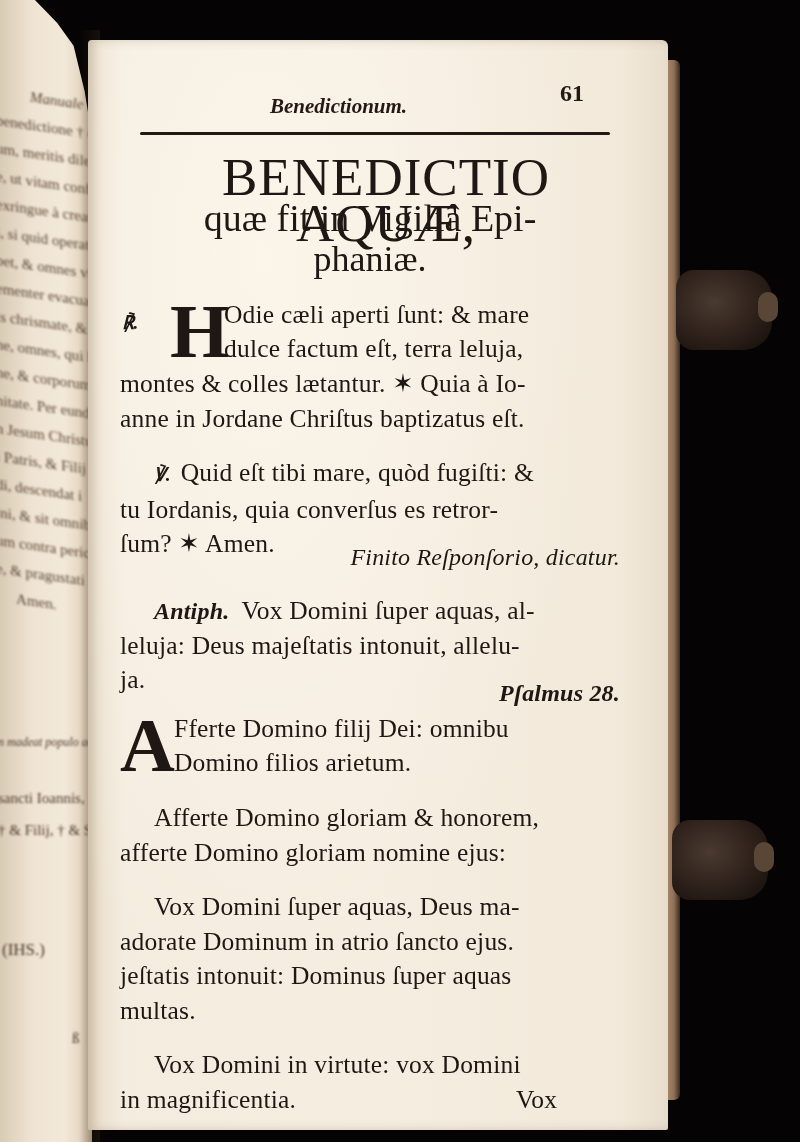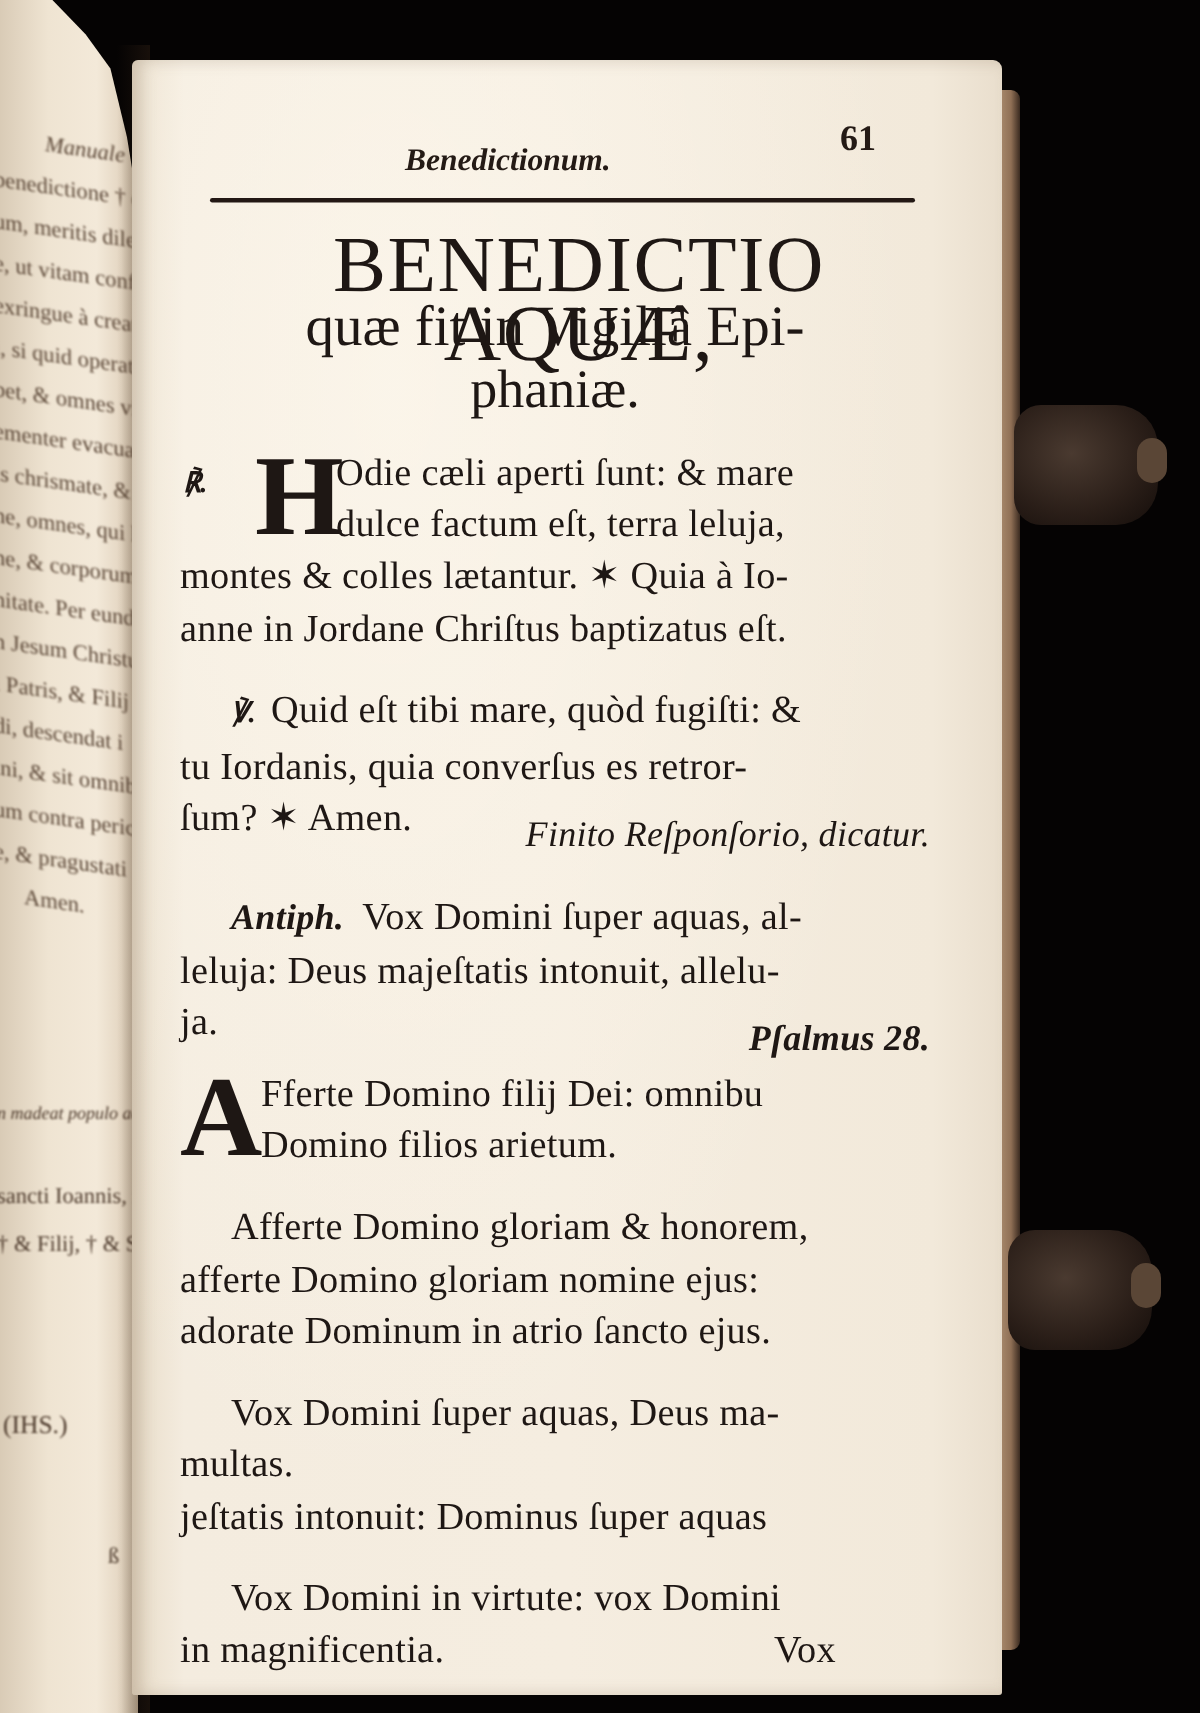--- a/index.html
+++ b/index.html
@@ -174,23 +174,23 @@
   <div class="para center rubric" style="top:596px;font-weight:bold;">Pſalmus 28.</div>
 
   <div class="para" style="top:632px;">
     <div style="position:relative;height:69px;">
       <span class="dropcap" style="position:absolute;left:0;top:-2px;">A</span>
       <div class="ln" style="position:absolute;left:54px;top:0;">Fferte Domino filij Dei: omnibu</div>
       <div class="ln" style="position:absolute;left:54px;top:34px;">Domino filios arietum.</div>
     </div>
     <div class="ln indent">Afferte Domino gloriam &amp; honorem,</div>
     <div class="ln">afferte Domino gloriam nomine ejus:</div>
+    <div class="ln indent">Vox Domini ſuper aquas, Deus ma-</div>
     <div class="ln">adorate Dominum in atrio ſancto ejus.</div>
-    <div class="ln indent">Vox Domini ſuper aquas, Deus ma-</div>
+    <div class="ln">jeſtatis intonuit: Dominus ſuper aquas</div>
     <div class="ln">multas.</div>
-    <div class="ln">jeſtatis intonuit: Dominus ſuper aquas</div>
     <div class="ln indent">Vox Domini in virtute: vox Domini</div>
     <div class="ln" style="position:relative;">
       <span>in magnificentia.</span>
       <span style="position:absolute;left:396px;">Vox</span>
     </div>
   </div>
 </div>
 
 </body></html>

